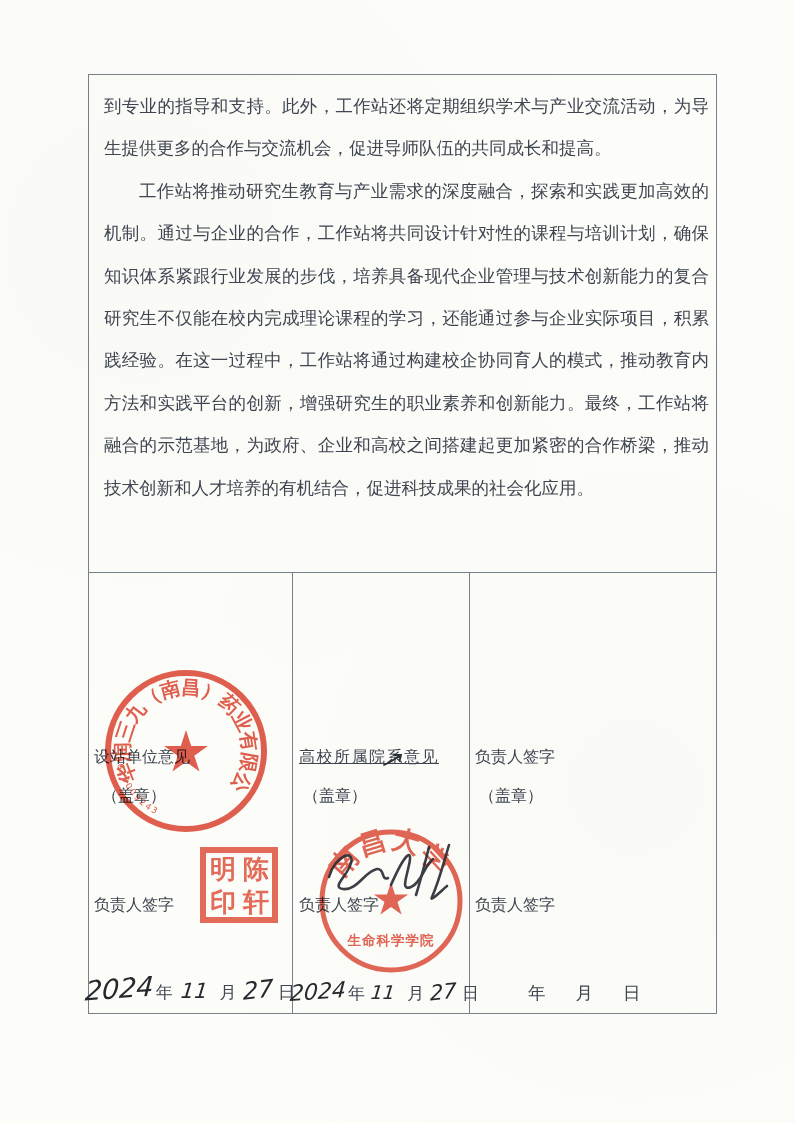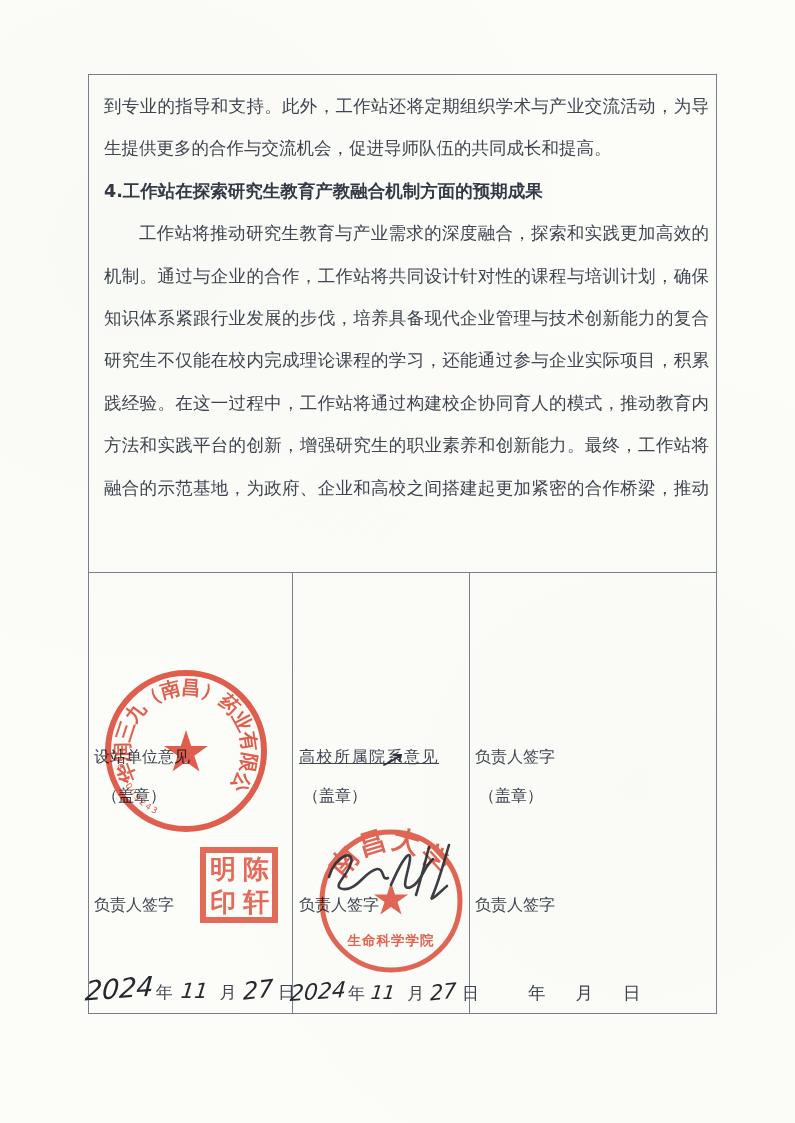--- a/index.html
+++ b/index.html
@@ -57,28 +57,28 @@
 </style>
 </head>
 <body>
 
 <div class="page">
   <div class="doc-box">
 
     <div class="text-area">
       <div class="tline fill">到专业的指导和支持。此外，工作站还将定期组织学术与产业交流活动，为导师和研究</div>
       <div class="tline">生提供更多的合作与交流机会，促进导师队伍的共同成长和提高。</div>
-      <div class="tline head">4.工作站在探索研究生教育产教融合机制方面的预期成果</div>
       <div class="tline fill indent">工作站将推动研究生教育与产业需求的深度融合，探索和实践更加高效的产教融合</div>
       <div class="tline fill">机制。通过与企业的合作，工作站将共同设计针对性的课程与培训计划，确保研究生的</div>
       <div class="tline fill">知识体系紧跟行业发展的步伐，培养具备现代企业管理与技术创新能力的复合型人才。</div>
       <div class="tline fill">研究生不仅能在校内完成理论课程的学习，还能通过参与企业实际项目，积累宝贵的实</div>
       <div class="tline fill">践经验。在这一过程中，工作站将通过构建校企协同育人的模式，推动教育内容、教学</div>
       <div class="tline fill">方法和实践平台的创新，增强研究生的职业素养和创新能力。最终，工作站将成为产教</div>
       <div class="tline fill">融合的示范基地，为政府、企业和高校之间搭建起更加紧密的合作桥梁，推动教育资源、</div>
+      <div class="tline">技术创新和人才培养的有机结合，促进科技成果的社会化应用。</div>
     </div>
 
     <div class="sign-row">
 
       <div class="cell cell1">
         <div class="lbl" style="left:5px;top:158px;">设站单位意见</div>
         <div class="lbl" style="left:13px;top:197px;">（盖章）</div>
         <div class="lbl" style="left:5px;top:306px;">负责人签字</div>
 
         <div class="date-row" style="left:-4px;top:400px;">

